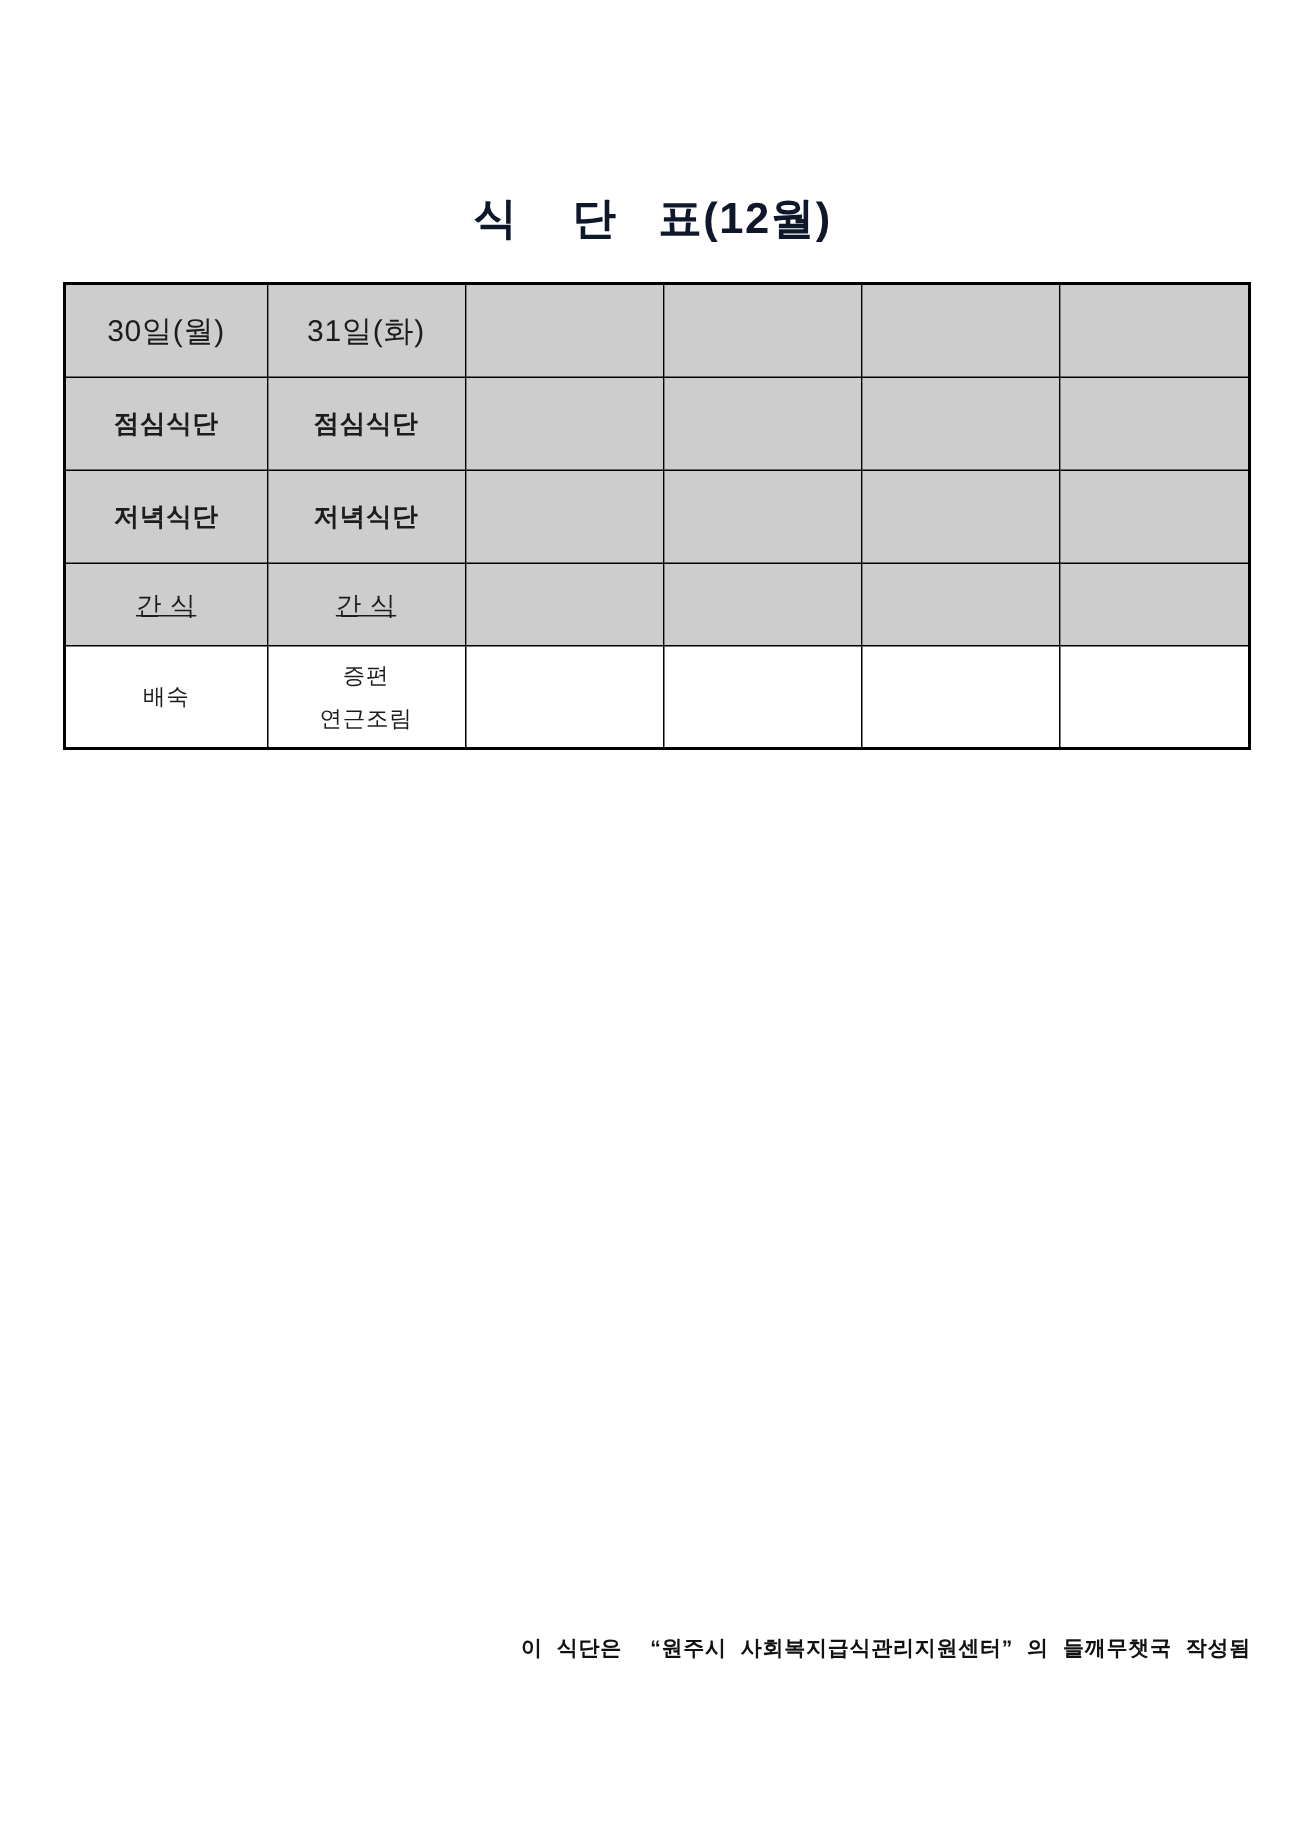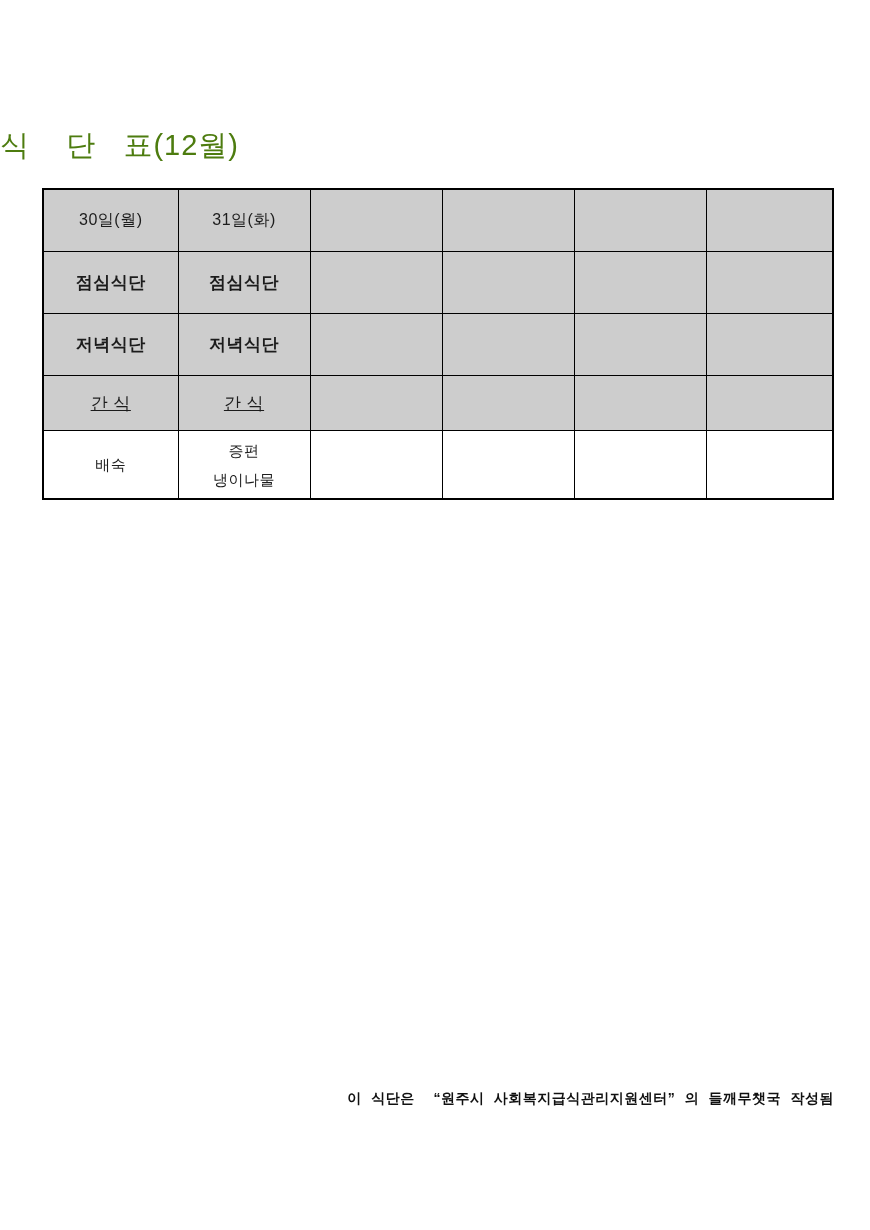--- a/index.html
+++ b/index.html
@@ -14,26 +14,26 @@
     width: 870px;
     height: 1230px;
     background: #ffffff;
     overflow: hidden;
   }
   .doc-title {
     position: absolute;
     top: 126px;
     left: 0;
     width: 100%;
-    text-align: left;
+    text-align: center;
     font-size: 29px;
-    font-weight: normal;
+    font-weight: bold;
     letter-spacing: 1px;
     white-space: pre;
-    color: #4d7c0f;
+    color: #0f172a;
   }
   table.menu-table {
     position: absolute;
     top: 188px;
     left: 42px;
     width: 790px;
     border-collapse: collapse;
     table-layout: fixed;
     border: 2px solid #000;
   }
@@ -44,21 +44,21 @@
     font-size: 15px;
     letter-spacing: 0.5px;
     white-space: pre-line;
     padding: 2px;
     overflow: hidden;
   }
   tr.shaded td {
     background: #cdcdcd;
     font-size: 17px;
   }
-  tr.row-day td   { height: 57px; font-size: 16px; }
+  tr.row-day td   { height: 57px; font-size: 20px; }
   tr.row-lunch-h td, tr.row-dinner-h td { height: 57px; font-weight: bold; }
   tr.row-snack-h td { height: 50px; text-decoration: underline; }
   tr.row-lunch td { height: 180px; line-height: 23px; }
   tr.row-dinner td { height: 183px; line-height: 25px; }
   tr.row-dinner td.loose { line-height: 30px; }
   tr.row-snack1 td { height: 72px; line-height: 29px; }
   tr.row-snack2 td { height: 63px; line-height: 29px; }
   .org-name {
     position: absolute;
     top: 1008px;
@@ -128,21 +128,21 @@
         <td>간 식</td>
         <td>간 식</td>
         <td></td>
         <td></td>
         <td></td>
         <td></td>
       </tr>
       <tr class="row-snack2">
         <td>배숙</td>
         <td>증편
-냉이나물</td>
+연근조림</td>
         <td></td>
         <td></td>
         <td></td>
         <td></td>
       </tr>
     </tbody>
   </table>
 
 
   <div class="credit-line">이 식단은  “원주시 사회복지급식관리지원센터” 의 들깨무챗국 작성됨</div>

